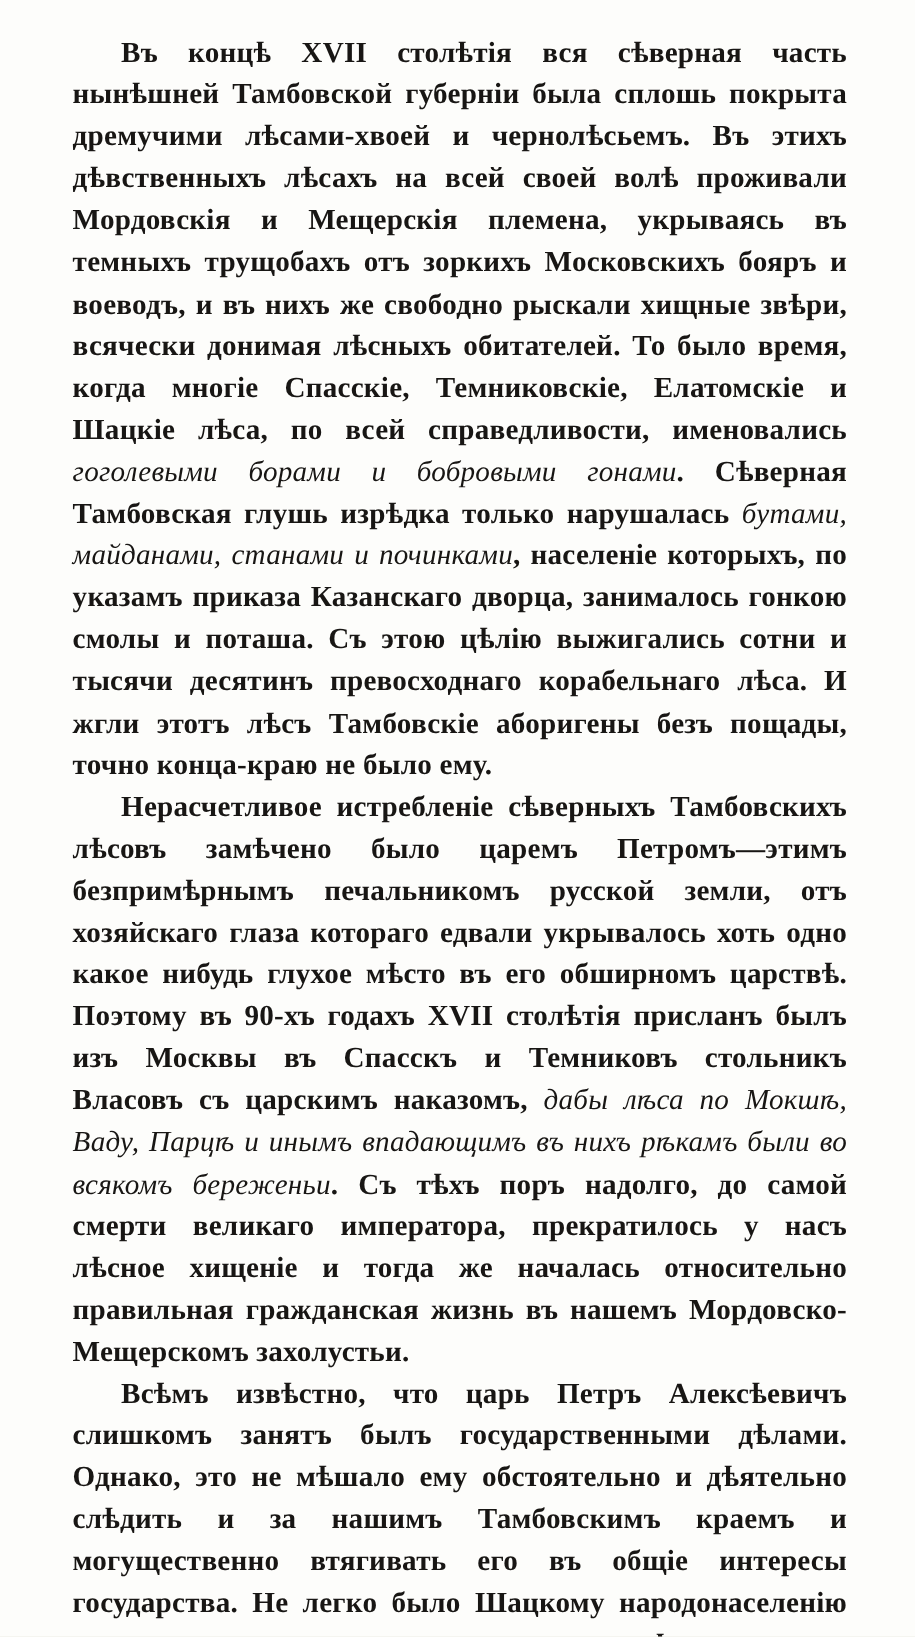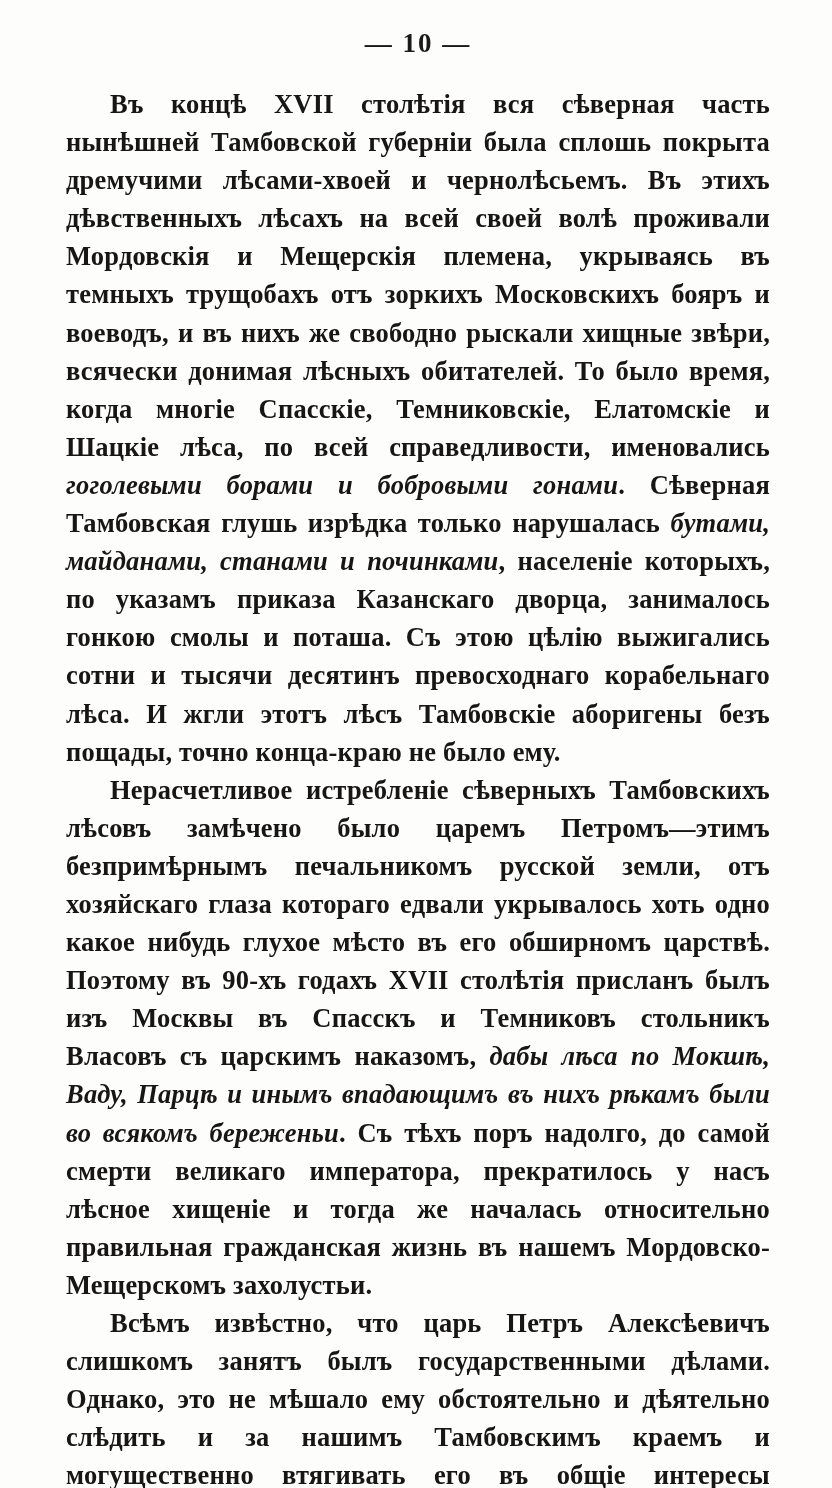--- a/index.html
+++ b/index.html
@@ -35,29 +35,28 @@
     letter-spacing: 0.2px;
     color: #181614;
   }
   .page-body p {
     margin: 0;
     padding: 0;
     text-indent: 44px;
   }
   .it {
     font-style: italic;
-    font-weight: bold;
+    font-weight: normal;
   }
 </style>
 </head>
 <body>
 
 <div class="page">
 
-  <div class="page-header">— 10 —</div>
 
   <div class="page-body">
 
     <p><span>Въ концѣ XVII столѣтія вся сѣверная часть нынѣшней Тамбовской губерніи была сплошь покрыта дремучими лѣсами-хвоей и чернолѣсьемъ. Въ этихъ дѣвственныхъ лѣсахъ на всей своей волѣ проживали Мордовскія и Мещерскія племена, укрываясь въ темныхъ трущобахъ отъ зоркихъ Московскихъ бояръ и воеводъ, и въ нихъ же свободно рыскали хищные звѣри, всячески донимая лѣсныхъ обитателей. То было время, когда многіе Спасскіе, Темниковскіе, Елатомскіе и Шацкіе лѣса, по всей справедливости, именовались </span><span class="it">гоголевыми борами и бобровыми гонами</span><span>. Сѣверная Тамбовская глушь изрѣдка только нарушалась </span><span class="it">бутами, майданами, станами и починками</span><span>, населеніе которыхъ, по указамъ приказа Казанскаго дворца, занималось гонкою смолы и поташа. Съ этою цѣлію выжигались сотни и тысячи десятинъ превосходнаго корабельнаго лѣса. И жгли этотъ лѣсъ Тамбовскіе аборигены безъ пощады, точно конца-краю не было ему.</span></p>
 
     <p><span>Нерасчетливое истребленіе сѣверныхъ Тамбовскихъ лѣсовъ замѣчено было царемъ Петромъ—этимъ безпримѣрнымъ печальникомъ русской земли, отъ хозяйскаго глаза котораго едвали укрывалось хоть одно какое нибудь глухое мѣсто въ его обширномъ царствѣ. Поэтому въ 90-хъ годахъ XVII столѣтія присланъ былъ изъ Москвы въ Спасскъ и Темниковъ стольникъ Власовъ съ царскимъ наказомъ, </span><span class="it">дабы лѣса по Мокшѣ, Ваду, Парцѣ и инымъ впадающимъ въ нихъ рѣкамъ были во всякомъ береженьи</span><span>. Съ тѣхъ поръ надолго, до самой смерти великаго императора, прекратилось у насъ лѣсное хищеніе и тогда же началась относительно правильная гражданская жизнь въ нашемъ Мордовско-Мещерскомъ захолустьи.</span></p>
 
     <p><span>Всѣмъ извѣстно, что царь Петръ Алексѣевичъ слишкомъ занятъ былъ государственными дѣлами. Однако, это не мѣшало ему обстоятельно и дѣятельно слѣдить и за нашимъ Тамбовскимъ краемъ и могущественно втягивать его въ общіе интересы государства. Не легко было Шацкому народонаселенію нести тяготу государственную, но за то всѣми русскими силами сильнѣе и скорѣе созидалась Россійская имперія, теперь уже окрѣпшая физически и ожидающая своего нравственнаго обновленія и развитія.</span></p>
 
   </div>

